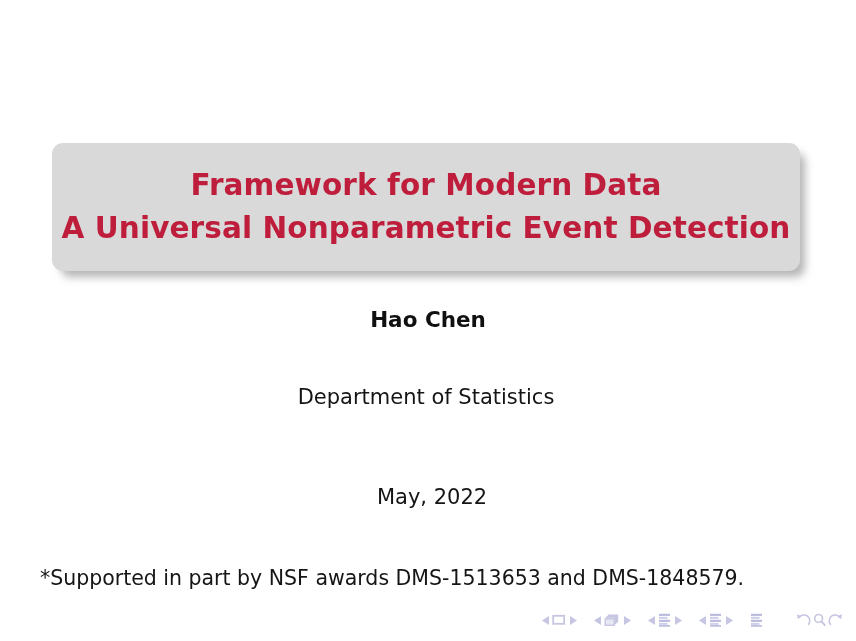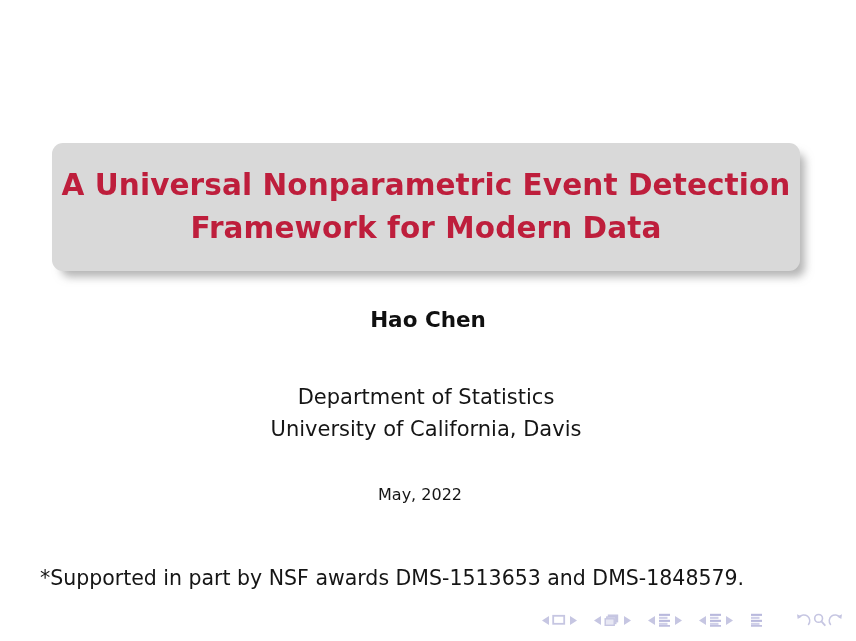--- a/index.html
+++ b/index.html
@@ -67,25 +67,25 @@
     width: 852px;
     text-align: center;
     font-size: 21px;
     line-height: 32px;
     color: #151515;
   }
 
   
   .date {
     position: absolute;
-    left: 4px;
+    left: 16px;
     top: 485px;
     width: 832px;
     text-align: center;
-    font-size: 16px;
+    font-size: 21px;
     color: #151515;
   }
 
   
   .footnote {
     position: absolute;
     left: 0;
     top: 566px;
     width: 784px;
     text-align: center;
@@ -128,29 +128,28 @@
     margin-left: 16px;
   }
   .nav-mini .nav-glyph { margin: 0 1px; }
 </style>
 </head>
 <body>
 
 <div class="slide">
 
   <div class="title-block">
+    <div class="title-line">Framework for Modern Data</div>
     <div class="title-line">A Universal Nonparametric Event Detection</div>
-    <div class="title-line">Framework for Modern Data</div>
   </div>
 
   <div class="author">Hao Chen</div>
 
   <div class="affiliation">
     <div>Department of Statistics</div>
-    <div>University of California, Davis</div>
   </div>
 
   <div class="date">May, 2022</div>
 
   <div class="footnote">*Supported in part by NSF awards DMS-1513653 and DMS-1848579.</div>
 
   <div class="navbar">
 
     <div class="nav-group">
       <span class="nav-arrow">

